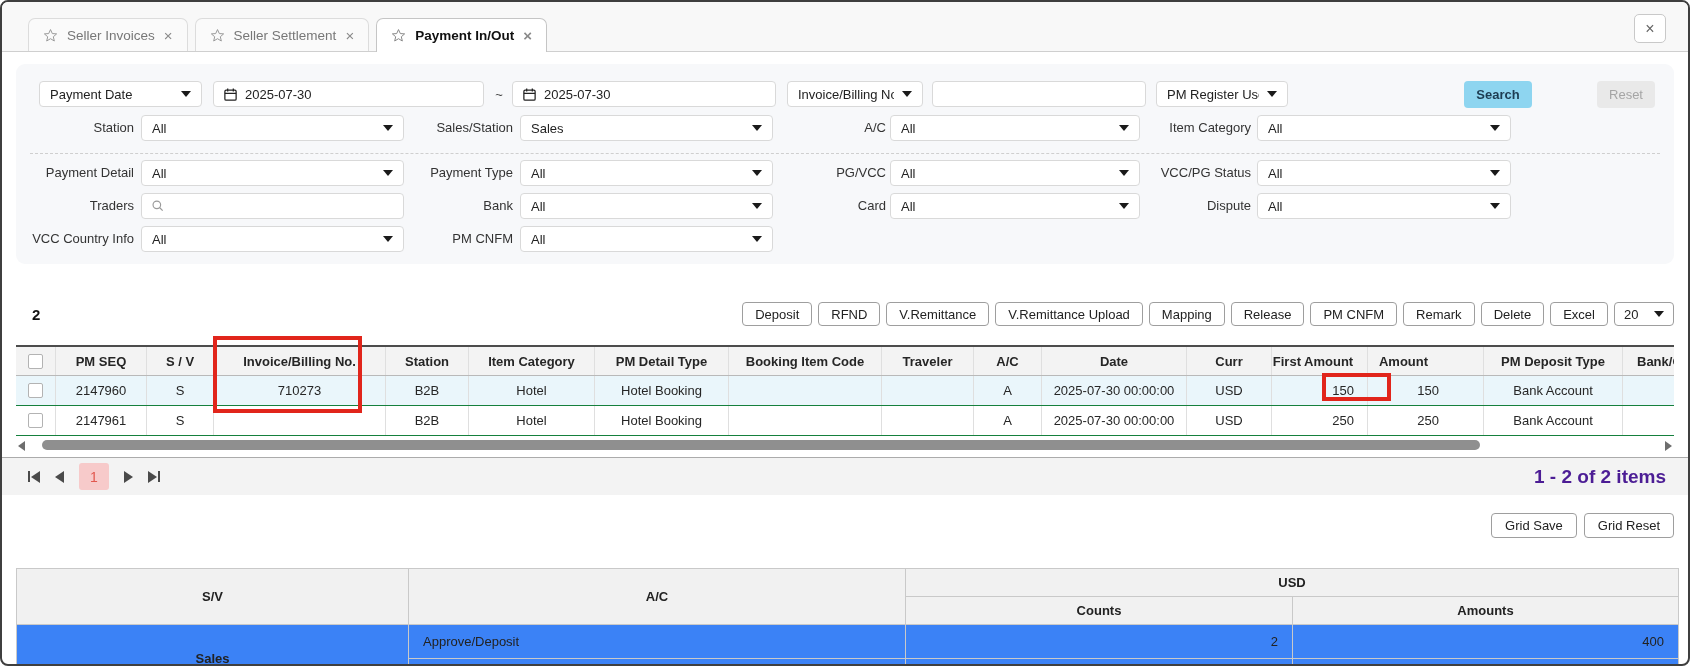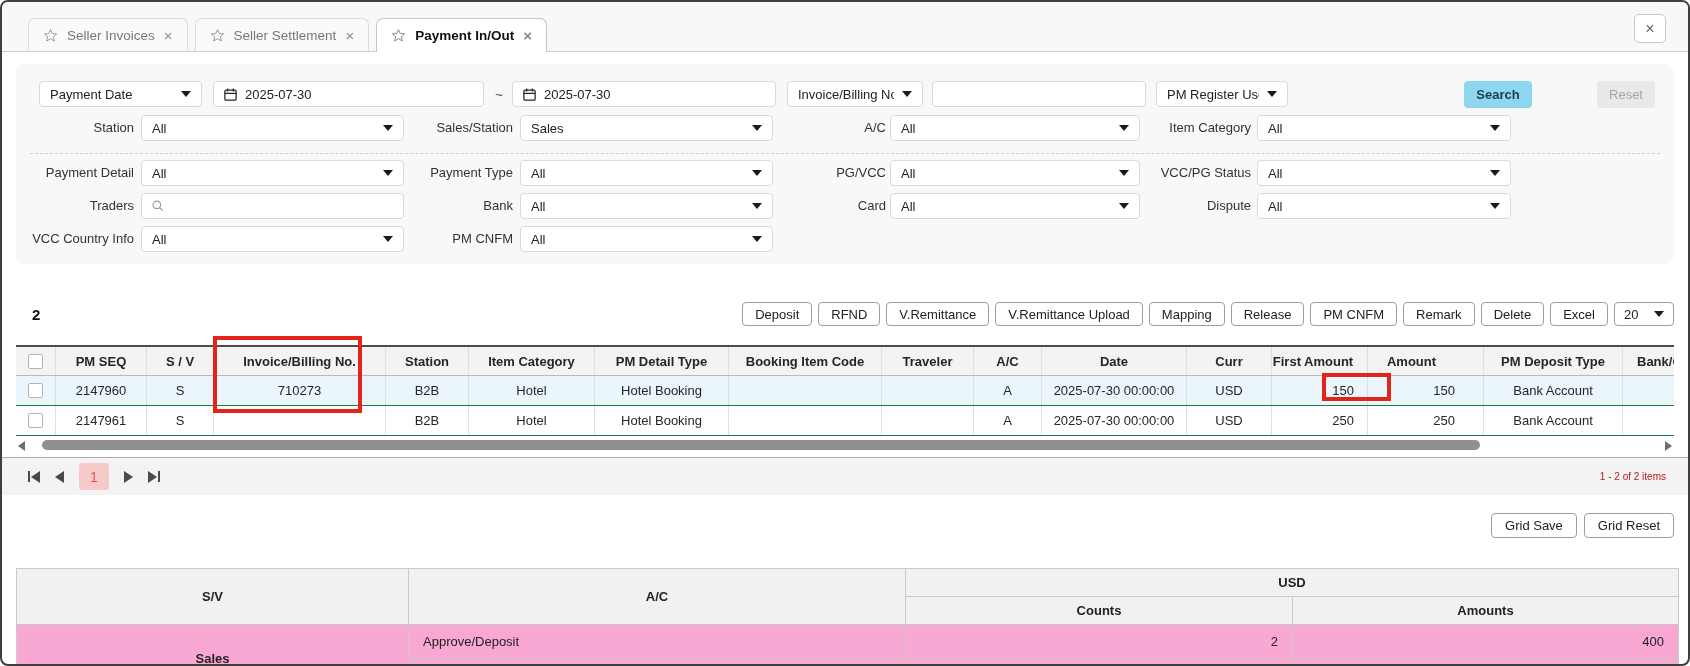--- a/index.html
+++ b/index.html
@@ -55,50 +55,50 @@
   .g-row { display:flex; }
   .g-head { background:#f3f3f3; border-bottom:1px solid #b9b9b9; }
   .g-head .gc { height:28px; font-weight:bold; }
   .g-body .gc { height:29px; }
   .g-body.sel-row { background:#eaf6fb; }
   .g-body { border-bottom:1px solid #15803d; }
   .gc { display:flex; align-items:center; justify-content:center; font-size:13px; color:#262626; border-right:1px solid #dfdfdf; white-space:nowrap; overflow:hidden; flex:none; }
   .gc.num { justify-content:flex-end; }
   .c0{width:40px;} .c1{width:91px;} .c2{width:67px;} .c3{width:172px;} .c4{width:83px;}
   .c5{width:126px;} .c6{width:134px;} .c7{width:153px;} .c8{width:92px;} .c9{width:68px;}
-  .c10{width:145px;} .c11{width:85px;} .c12{width:96px;padding-right:13px;} .c13{width:116px;padding-right:28px;}
+  .c10{width:145px;} .c11{width:85px;} .c12{width:96px;padding-right:13px;} .c13{width:116px;padding-right:44px;}
   .c14{width:139px;} .c15{flex:1 1 auto; border-right:none; justify-content:flex-start; padding-left:14px;}
   .cb { width:15px; height:15px; border:1px solid #b3b3b3; border-radius:2px; background:#fff; }
 
   
   .hscroll { position:relative; margin:3px 14px 0; height:13px; }
   .hthumb { position:absolute; left:26px; top:1px; width:1438px; height:10px; background:#8f8f8f; border-radius:5px; }
   .harrow { position:absolute; top:2px; width:0; height:0; border-top:5px solid transparent; border-bottom:5px solid transparent; }
   .harrow.left { left:2px; border-right:7px solid #6e6e6e; }
   .harrow.right { right:2px; border-left:7px solid #6e6e6e; }
 
   
   .pager { margin-top:5px; height:38px; background:#f3f3f3; border-top:1px solid #ababab; display:flex; align-items:center; padding:0 22px 0 26px; gap:15px; }
   .pgbtn { display:flex; align-items:center; gap:1px; height:26px; }
   .tri { width:0; height:0; border-top:6px solid transparent; border-bottom:6px solid transparent; }
   .tri.l { border-right:9px solid #4a4a4a; }
   .tri.r { border-left:9px solid #4a4a4a; }
   .vbar { width:2px; height:11px; background:#4a4a4a; }
   .pgnum { width:30px; height:27px; background:#f7caca; color:#e2574e; border-radius:3px; display:flex; align-items:center; justify-content:center; font-size:14px; }
-  .range { margin-left:auto; font-size:10px; font-weight:normal; color:#b91c1c; }
+  .range { margin-left:auto; font-size:19px; font-weight:bold; color:#4c1d95; }
 
   
   .gactions { margin:18px 14px 0; display:flex; justify-content:flex-end; gap:7px; }
   .gbtn { height:25px; padding:0 13px; background:#fff; border:1px solid #9e9e9e; border-radius:4px; font-size:13px; color:#222; display:flex; align-items:center; }
 
   
   .summary { margin:30px 14px 0; border-collapse:collapse; width:1662px; table-layout:fixed; }
   .summary th, .summary td { border:1px solid #c9c9c9; font-size:13px; color:#222; }
   .summary tr.hrow th { background:#f1f1f1; font-weight:bold; height:28px; text-align:center; }
-  .summary td { background:#f9a8d4; height:34px; padding:0 14px; }
+  .summary td { background:#3b82f6; height:34px; padding:0 14px; }
   .summary td.ctr { text-align:center; font-weight:bold; }
   .summary td.rt { text-align:right; }
   .summary { border-top:1px solid #8d8d8d; }
 
   
   .redbox { position:absolute; border:4px solid #e1251b; pointer-events:none; }
   .box-invoice { left:211px; top:334px; width:149px; height:77px; }
   .box-amount { left:1320px; top:371px; width:69px; height:28px; border-width:4px; }
 
   svg { flex:none; }

